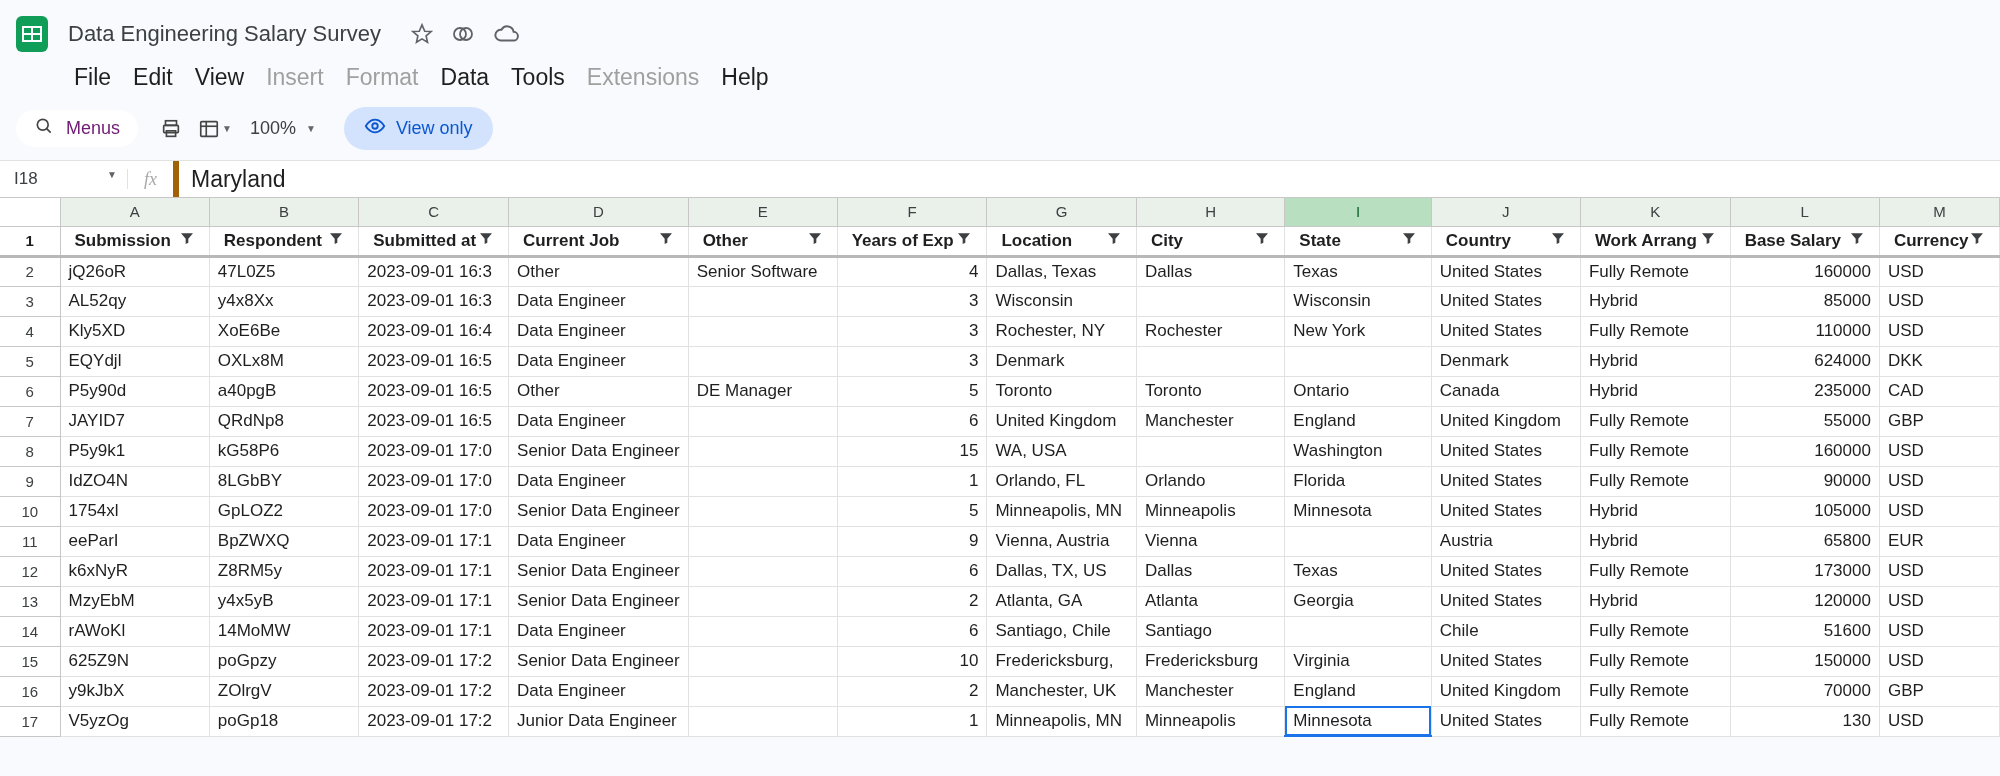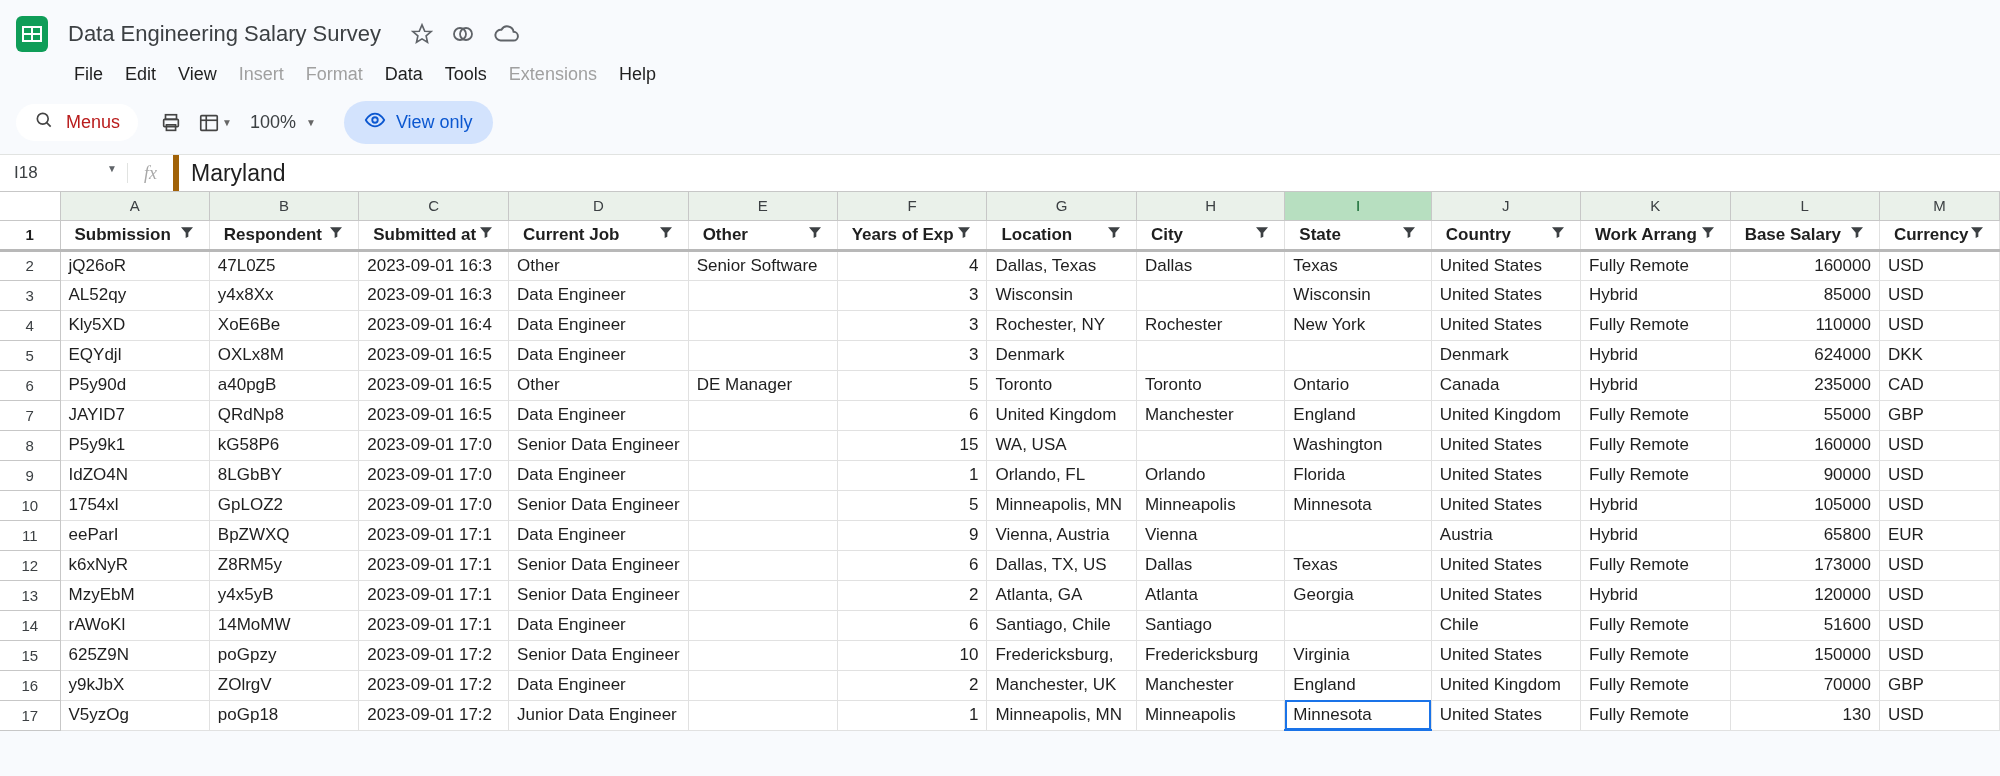--- a/index.html
+++ b/index.html
@@ -31,40 +31,40 @@
     color: #3c4043;
     margin-right: 26px;
     padding: 2px 4px;
   }
   .title-icons { display:flex; align-items:center; gap:18px; }
   .title-icon { color:#5f6368; display:flex; align-items:center; }
   .menu-row {
     display:flex; align-items:center;
     padding-left: 54px;
     gap: 2px;
-    font-size: 18px;
+    font-size: 23px;
     color: #1f1f1f;
   }
   .menu-item {
     padding: 6px 10px;
     border-radius: 4px;
   }
   .menu-item.disabled { color: #a0a0a0; }
   .toolbar {
     display:flex; align-items:center;
     padding: 10px 6px 10px 6px;
     gap: 4px;
   }
   .pill {
     display:flex; align-items:center;
     background:#fff;
     border-radius: 24px;
     padding: 6px 18px;
     gap:12px;
-    color:#b91c1c;
+    color:#701a75;
     font-size:18px;
   }
   .tb-icon { width:34px; height:34px; display:flex; align-items:center; justify-content:center; color:#444; border-radius:6px; }
   .tb-sep-caret { margin-left:-8px; margin-right:4px; color:#666; font-size:10px; }
   .zoom { display:flex; align-items:center; gap:10px; font-size:18px; color:#3c4043; padding:0 10px; }
   .view-only {
     display:flex; align-items:center; gap:10px;
     background:#d3e3fd;
     color:#0b57d0;
     border-radius:24px;

